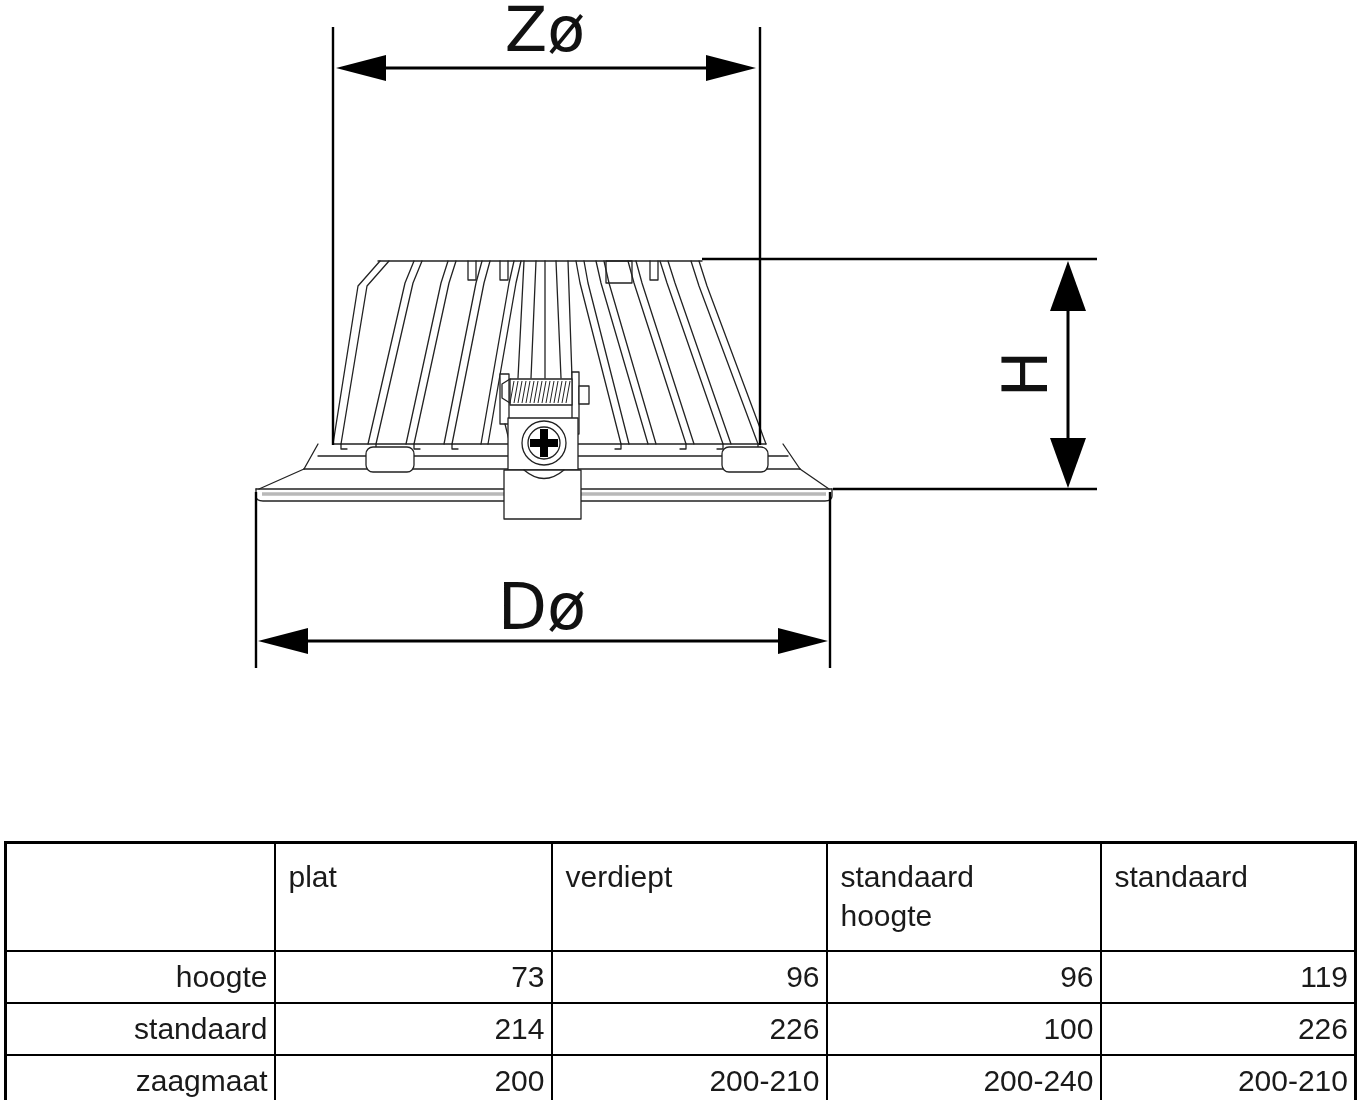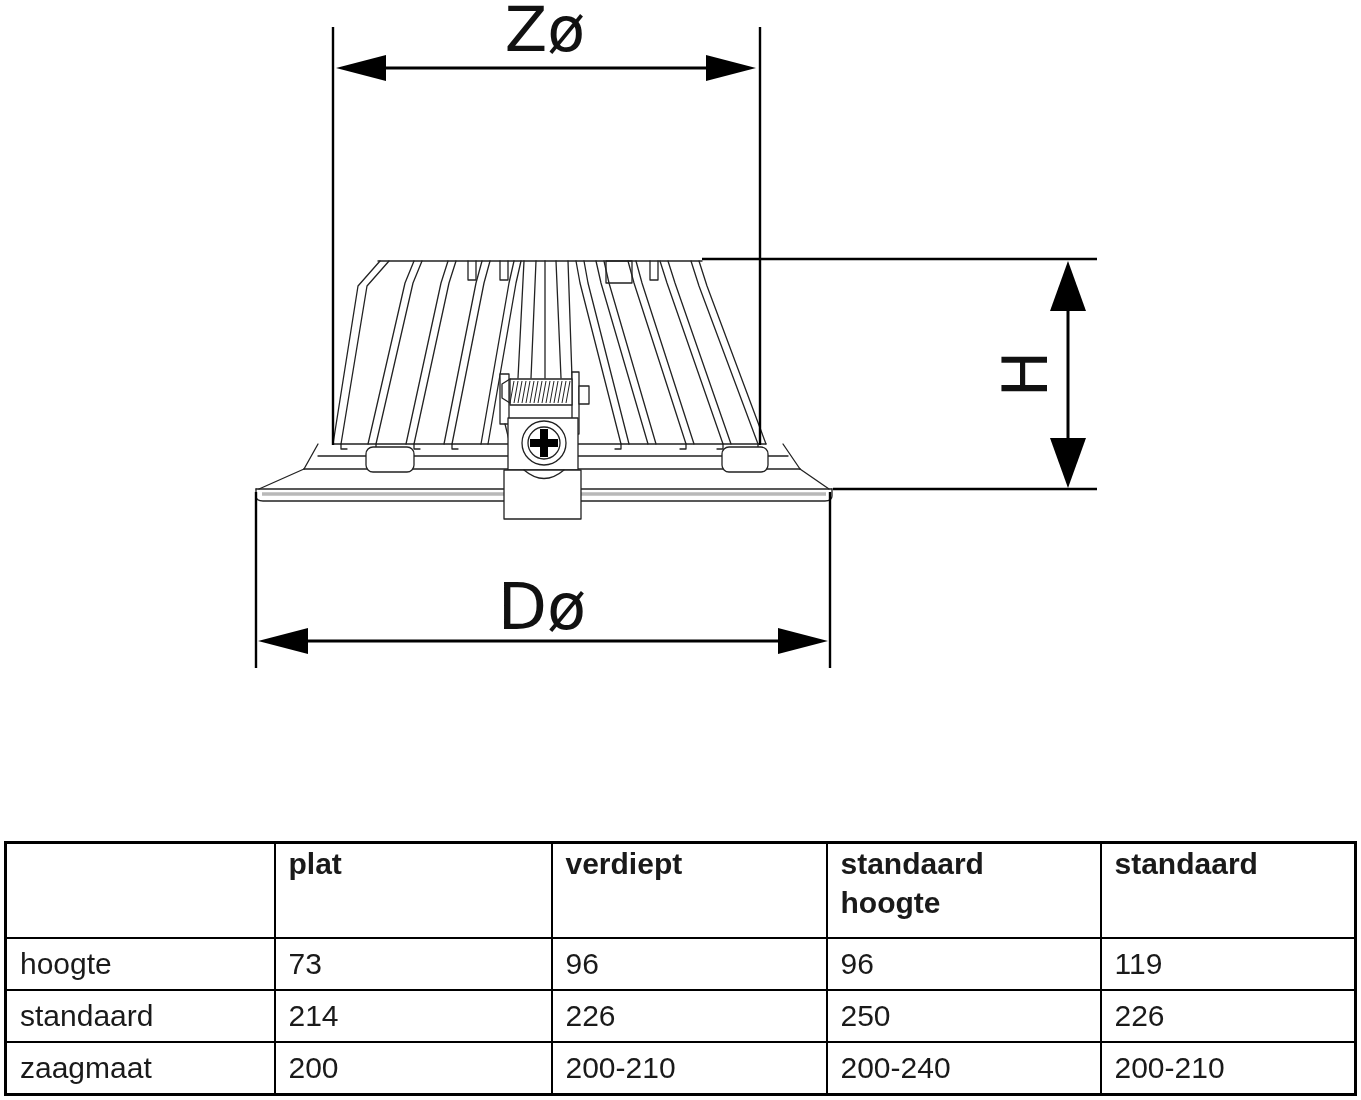--- a/index.html
+++ b/index.html
@@ -19,22 +19,22 @@
 
   table.spec{
     position:absolute;left:4px;top:841px;width:1350px;
     border-collapse:collapse;table-layout:fixed;
     border:3px solid #000;
   }
   table.spec th,table.spec td{
     border:2px solid #000;font-size:30px;font-weight:400;color:#1a1a1a;
     text-align:left;padding:0 6px 0 13px;white-space:normal;
   }
-  table.spec thead th{height:93px;vertical-align:top;font-weight:bold;}
-  table.spec tbody td{height:50px;vertical-align:middle;}
+  table.spec thead th{height:93px;vertical-align:top;padding-top:13px;}
+  table.spec tbody td{height:50px;vertical-align:middle;text-align:right;}
   .hdr{display:inline-block;max-width:170px;line-height:1.3;}
 </style>
 </head>
 <body>
 
 <svg class="diagram" width="1361" height="800" viewBox="0 0 1361 800">
 
   <g>
 
     <path class="thin" d="M378 261 H702"></path>
@@ -170,21 +170,21 @@
       <td>hoogte</td>
       <td>73</td>
       <td>96</td>
       <td>96</td>
       <td>119</td>
     </tr>
     <tr>
       <td>standaard</td>
       <td>214</td>
       <td>226</td>
-      <td>250</td>
+      <td>100</td>
       <td>226</td>
     </tr>
     <tr>
       <td>zaagmaat</td>
       <td>200</td>
       <td>200-210</td>
       <td>200-240</td>
       <td>200-210</td>
     </tr>
   </tbody>

